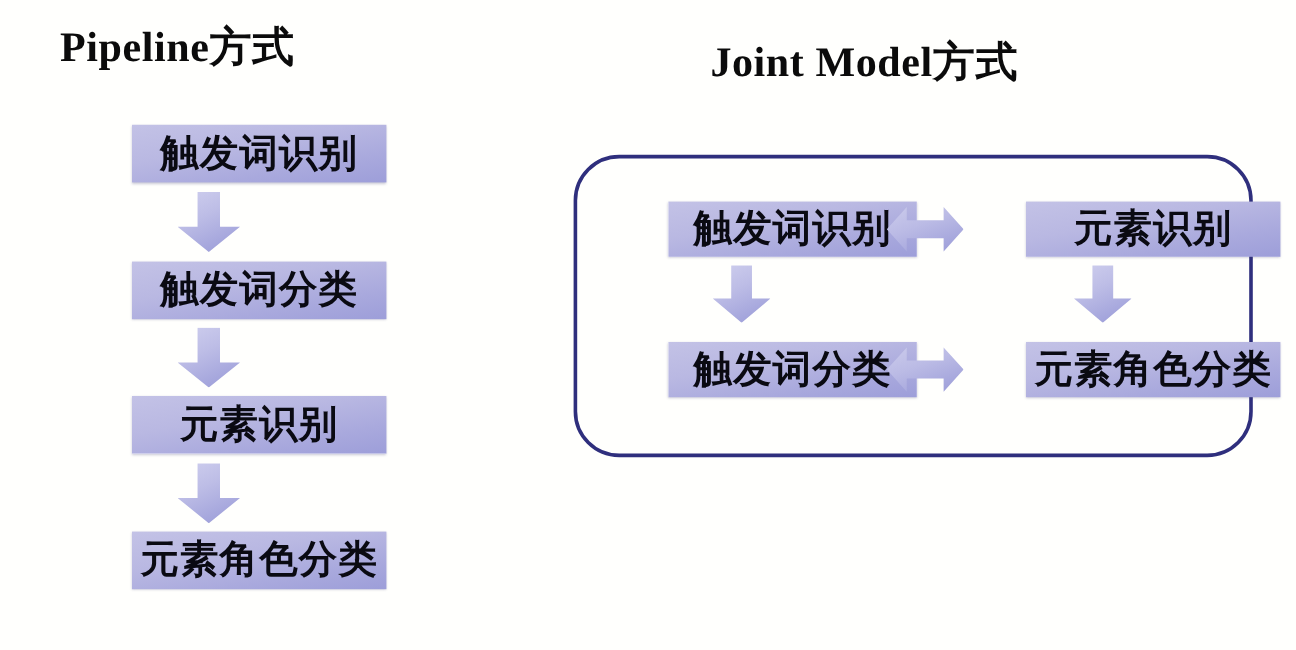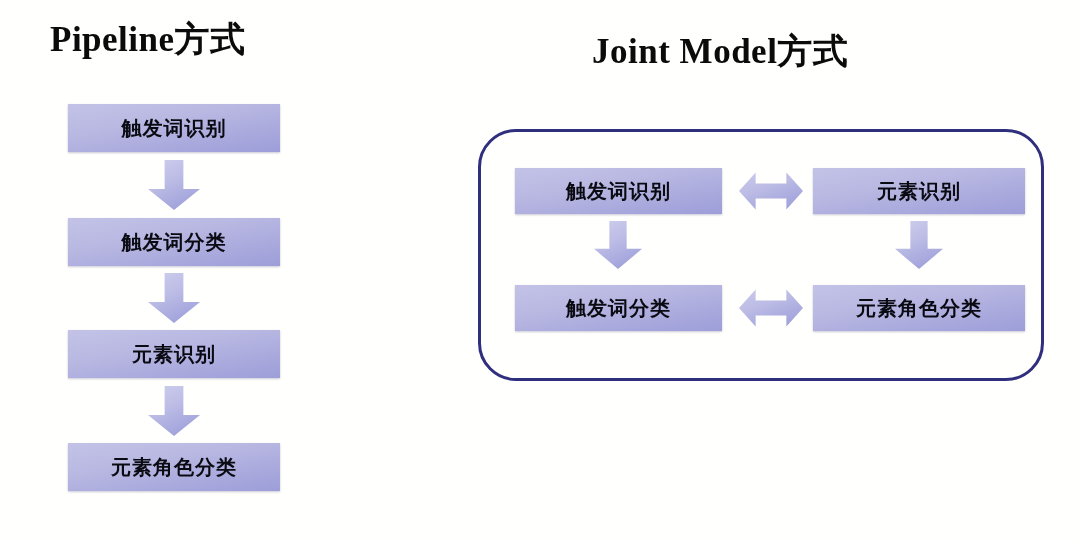--- a/index.html
+++ b/index.html
@@ -47,23 +47,24 @@
     position: absolute;
     box-sizing: border-box;
     display: flex;
     align-items: center;
     justify-content: center;
     background: linear-gradient(170deg, #c3c2e6 0%, #b9b8e2 38%, #a9a9dd 72%, #9d9ed9 100%);
     box-shadow: 0 1px 2px rgba(60, 60, 110, 0.28);
     color: #0a0a12;
     font-family: "DejaVu Sans", "Liberation Sans", sans-serif;
     font-weight: 600;
-    font-size: 20px;
+    font-size: 32px;
     letter-spacing: 1px;
     white-space: nowrap;
+    margin-left: 42px;
   }
 
   
   .arrow-down {
     position: absolute;
     background: linear-gradient(155deg, #cfcfee 0%, #bdbde6 40%, #a4a5dc 80%, #9a9bd8 100%);
     -webkit-clip-path: polygon(32% 0%, 68% 0%, 68% 58%, 100% 58%, 50% 100%, 0% 58%, 32% 58%);
     clip-path: polygon(32% 0%, 68% 0%, 68% 58%, 100% 58%, 50% 100%, 0% 58%, 32% 58%);
     filter: drop-shadow(1px 1px 1px rgba(70, 70, 120, 0.30));
   }

